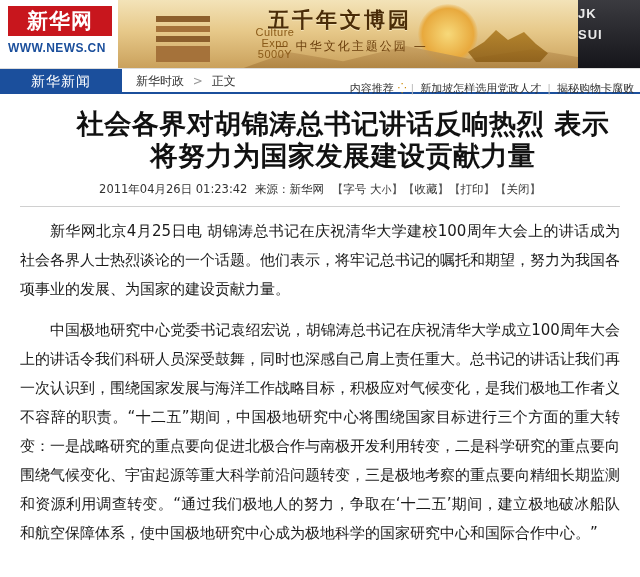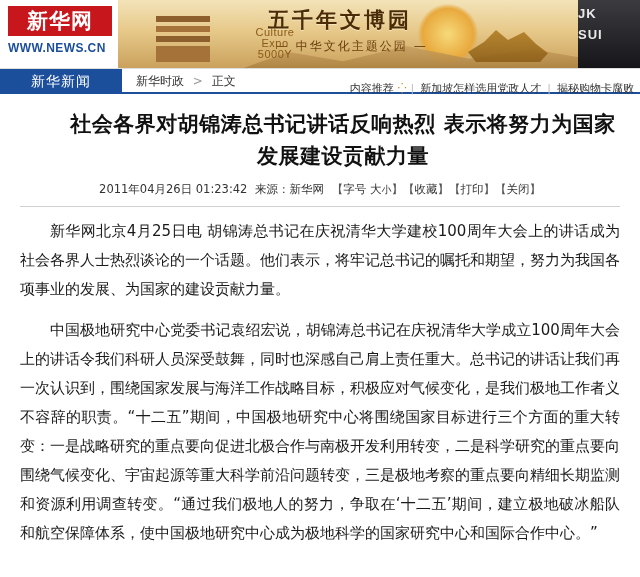--- a/index.html
+++ b/index.html
@@ -205,21 +205,21 @@
   }
 
   
   .article {
     width: 600px;
     margin: 0 auto;
     padding-top: 14px;
   }
   .headline {
     font-family: "DejaVu Sans", sans-serif;
-    font-size: 21px;
+    font-size: 27px;
     font-weight: bold;
     color: #111111;
     text-align: center;
     line-height: 32px;
     letter-spacing: 0.5px;
     margin-left: 46px;
   }
   .meta {
     margin-top: 10px;
     text-align: center;

